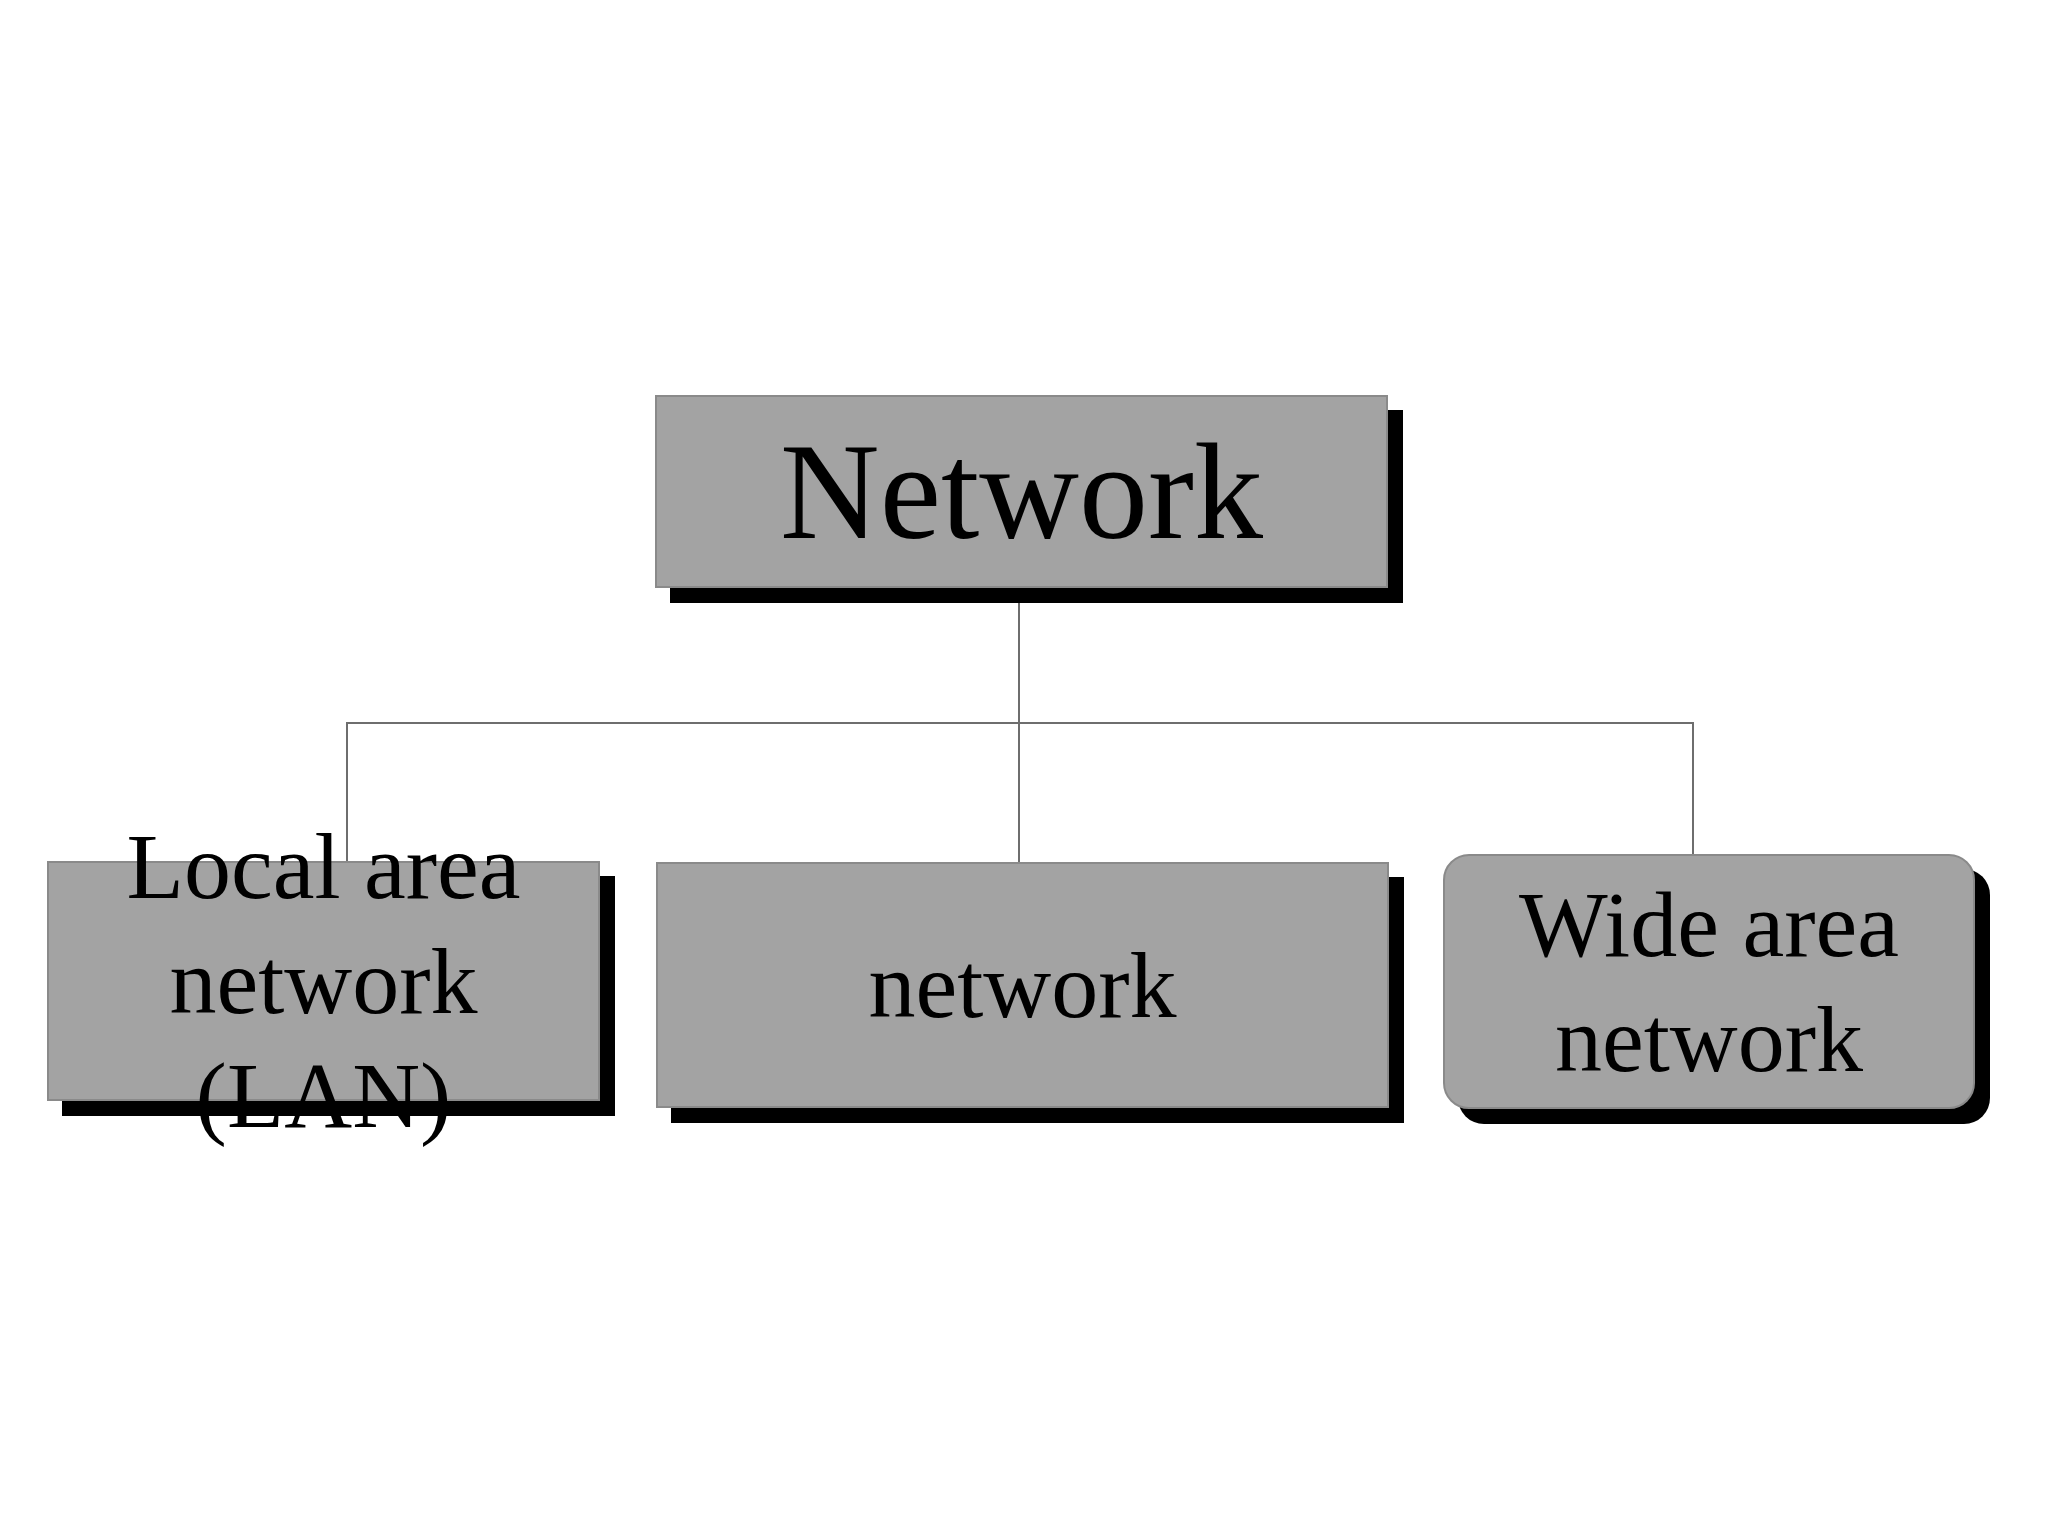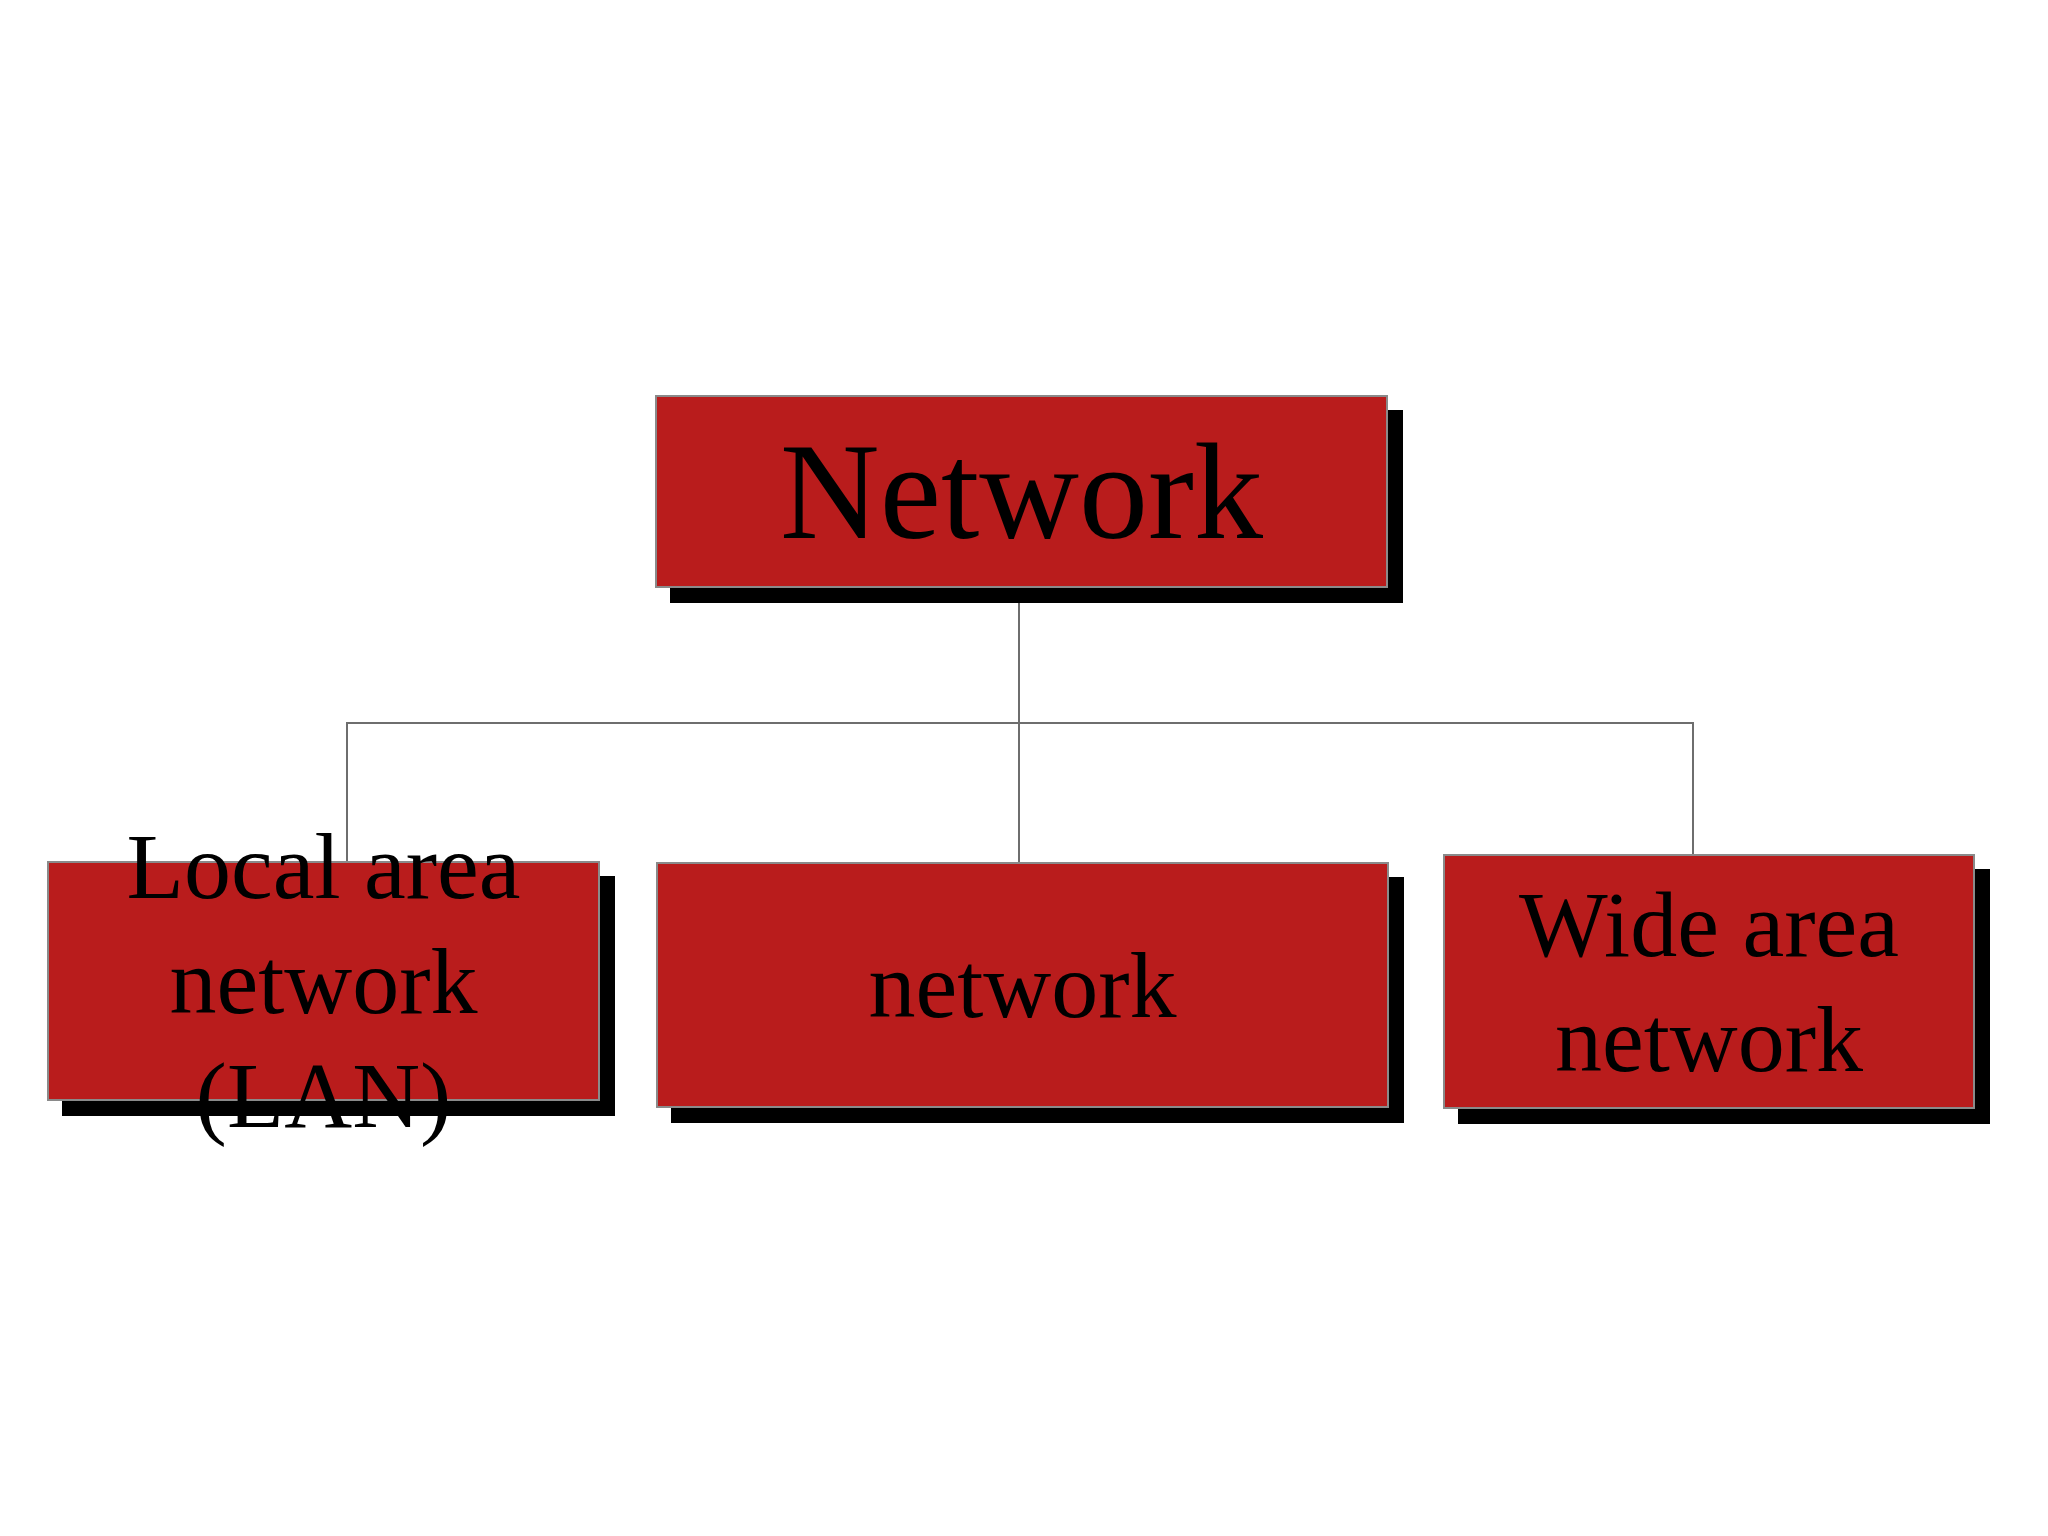--- a/index.html
+++ b/index.html
@@ -13,21 +13,21 @@
     width: 2048px;
     height: 1536px;
     background: #ffffff;
     overflow: hidden;
     font-family: "Liberation Serif", "DejaVu Serif", serif;
     color: #000000;
   }
   .node {
     position: absolute;
     box-sizing: border-box;
-    background: #b91c1c;
+    background: #a3a3a3;
     border: 2px solid #8a8a8a;
     box-shadow: 15px 15px 0 0 #000000;
     display: flex;
     flex-direction: column;
     align-items: center;
     justify-content: center;
     text-align: center;
   }
   .node-root {
     left: 655px;
@@ -36,21 +36,21 @@
     height: 193px;
     font-size: 138px;
     line-height: 1;
   }
   .node-child {
     font-size: 94px;
     gap: 48px;
   }
   .node-lan { left: 47px;   top: 861px; width: 553px; height: 240px; }
   .node-man { left: 656px;  top: 862px; width: 733px; height: 246px; }
-  .node-wan { left: 1443px; top: 854px; width: 532px; height: 255px; }
+  .node-wan { left: 1443px; top: 854px; width: 532px; height: 255px; border-radius: 26px; }
   .label-line {
     line-height: 0.71;
     white-space: nowrap;
   }
   .connector {
     position: absolute;
     background: #6e6e6e;
   }
   .conn-trunk      { left: 1018px; top: 588px; width: 2px;    height: 274px; }
   .conn-crossbar   { left: 346px;  top: 722px; width: 1348px; height: 2px;   }

